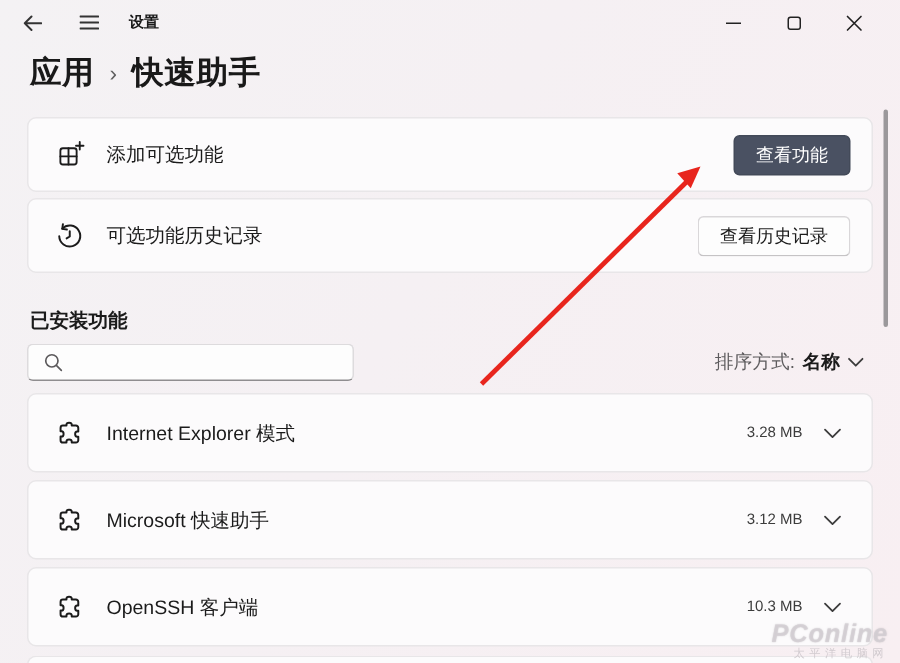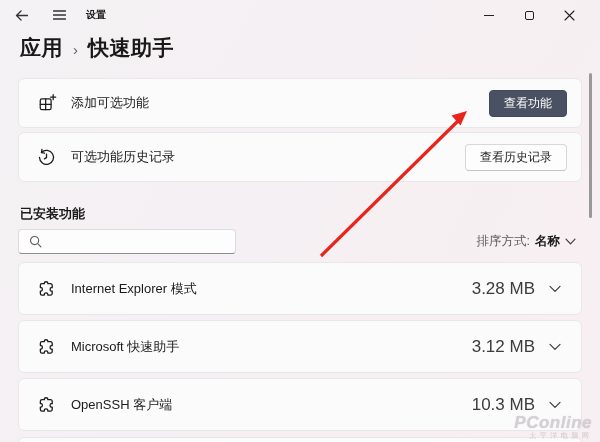--- a/index.html
+++ b/index.html
@@ -62,21 +62,21 @@
   .sort-control { position: absolute; top: 233px; right: 24px; display: flex; align-items: center; gap: 5px; font-size: 12.5px; }
   .sort-label { color: #5e5c5e; }
   .sort-value { color: #1b1b1b; font-weight: 600; text-align: center; }
 
   
   .list-item { height: 53px; padding: 0 20px 0 16px; }
   .item-1 { top: 262px; }
   .item-2 { top: 320px; }
   .item-3 { top: 378px; }
   .item-name { font-size: 13px; color: #1b1b1b; }
-  .item-size { font-size: 17px; color: #3c3c3c; margin-right: 14px; }
+  .item-size { font-size: 10px; color: #3c3c3c; margin-right: 14px; }
   .card-partial {
     position: absolute; top: 437px; left: 18px; width: 564px; height: 12px;
     background: #fcfbfc; border: 1px solid #e8e6e8; border-radius: 6px 6px 0 0; border-bottom: none;
   }
 
   
   .scrollbar-thumb { position: absolute; top: 73px; right: 8px; width: 3px; height: 145px; background: #9b989b; border-radius: 2px; }
   .arrow-overlay { position: absolute; inset: 0; pointer-events: none; }
   .watermark { position: absolute; right: 8px; bottom: 1px; text-align: right; pointer-events: none; }
   .wm-logo { font-size: 17px; font-weight: bold; font-style: italic; color: rgba(214, 208, 213, 0.75);

